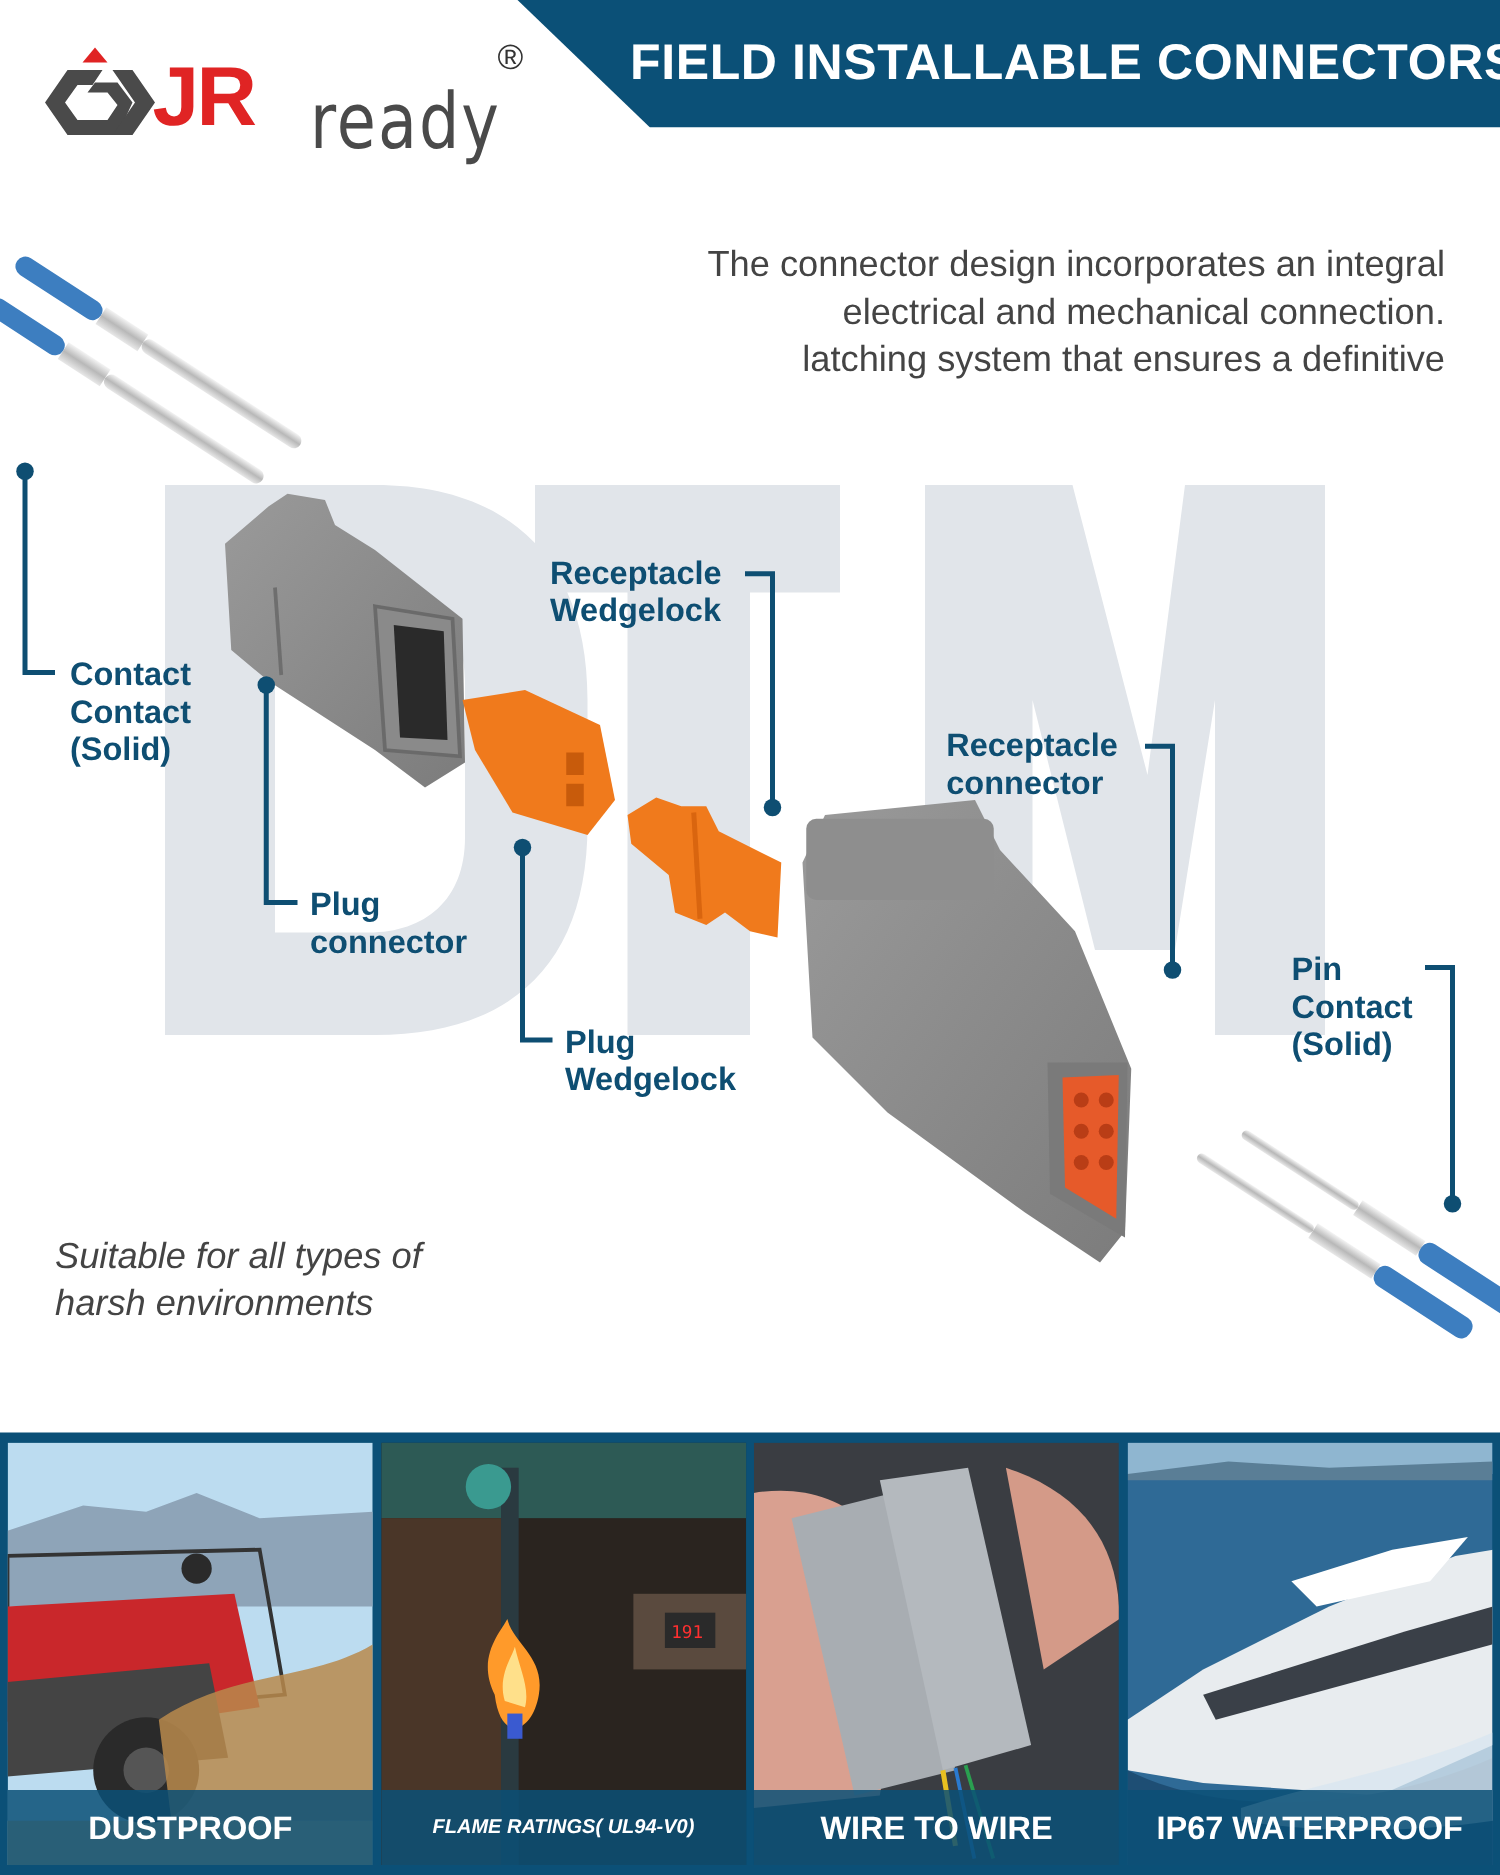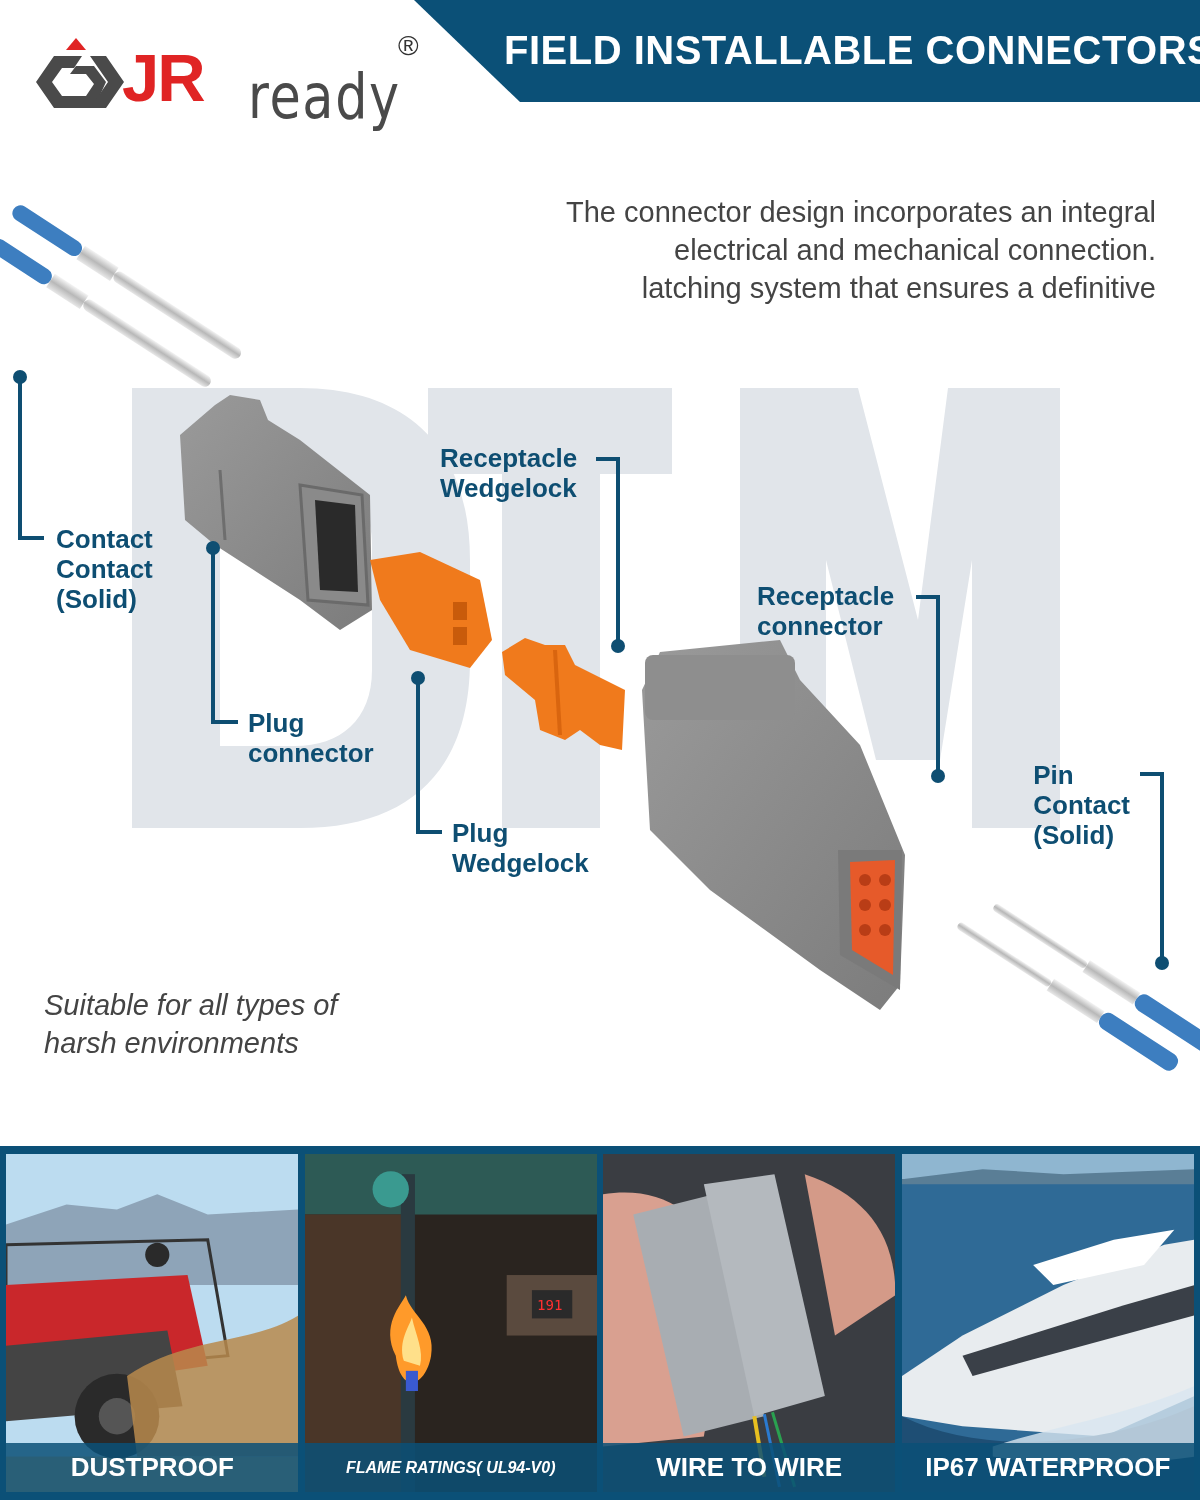--- a/index.html
+++ b/index.html
@@ -25,21 +25,21 @@
   
   .callout { position: absolute; font-size: 26px; font-weight: bold; color: #0e4e72; line-height: 30px; white-space: nowrap; }
   .lines { position: absolute; left: 0; top: 0; pointer-events: none; }
 
   .tagline { position: absolute; left: 44px; top: 986px; font-size: 29px; line-height: 38px; color: #444; font-style: italic; }
 
   
   .grid { position: absolute; left: 0; top: 1146px; width: 1200px; height: 354px; background: #0b5077; padding: 8px 6px 8px 6px; display: flex; gap: 6px; }
   .tile { position: relative; flex: 1; overflow: hidden; }
   .tile .scene { position: absolute; inset: 0; }
-  .tile .caption { position: absolute; left: 0; right: 0; bottom: 0; height: 49px; background: rgba(11,80,119,0.85); display: flex; align-items: center; justify-content: center; color: #fff; font-weight: bold; font-size: 26px; white-space: nowrap; }
+  .tile .caption { position: absolute; left: 0; right: 0; bottom: 0; height: 60px; background: rgba(11,80,119,0.85); display: flex; align-items: center; justify-content: center; color: #fff; font-weight: bold; font-size: 26px; white-space: nowrap; }
   .tile .caption.small { font-size: 16px; font-style: italic; }
 </style>
 </head>
 <body>
 
 <svg class="dtm" width="1200" height="1100" viewBox="0 0 1200 1100">
 
   <path d="M132 388 H300 C410 388 470 450 470 560 V660 C470 770 410 828 300 828 H132 Z M220 470 V746 H295 C340 746 372 720 372 670 V545 C372 498 340 470 295 470 Z" fill="#e1e5ea" fill-rule="evenodd"></path>
 
   <path d="M428 388 H672 V474 H600 V828 H502 V474 H428 Z" fill="#e1e5ea"></path>

